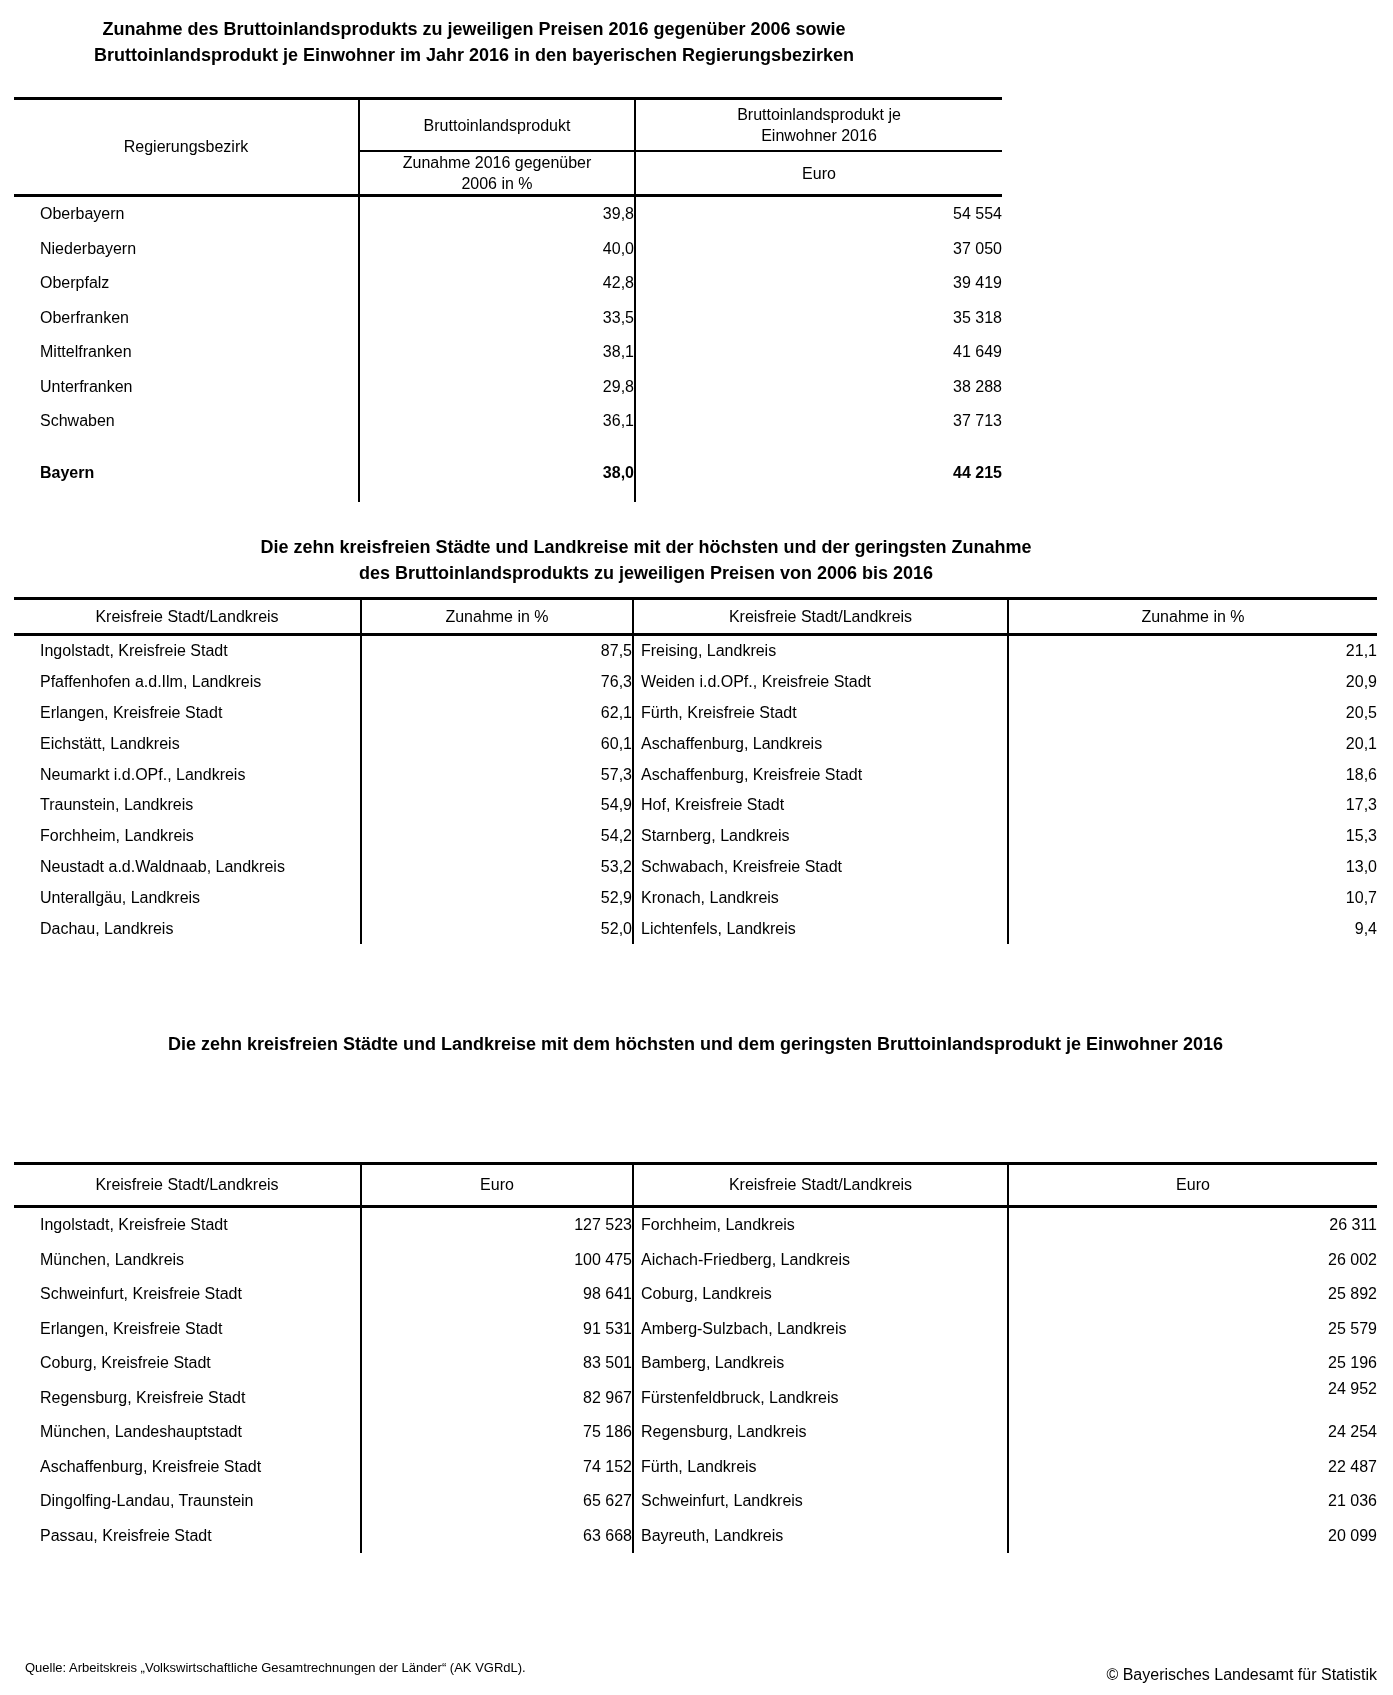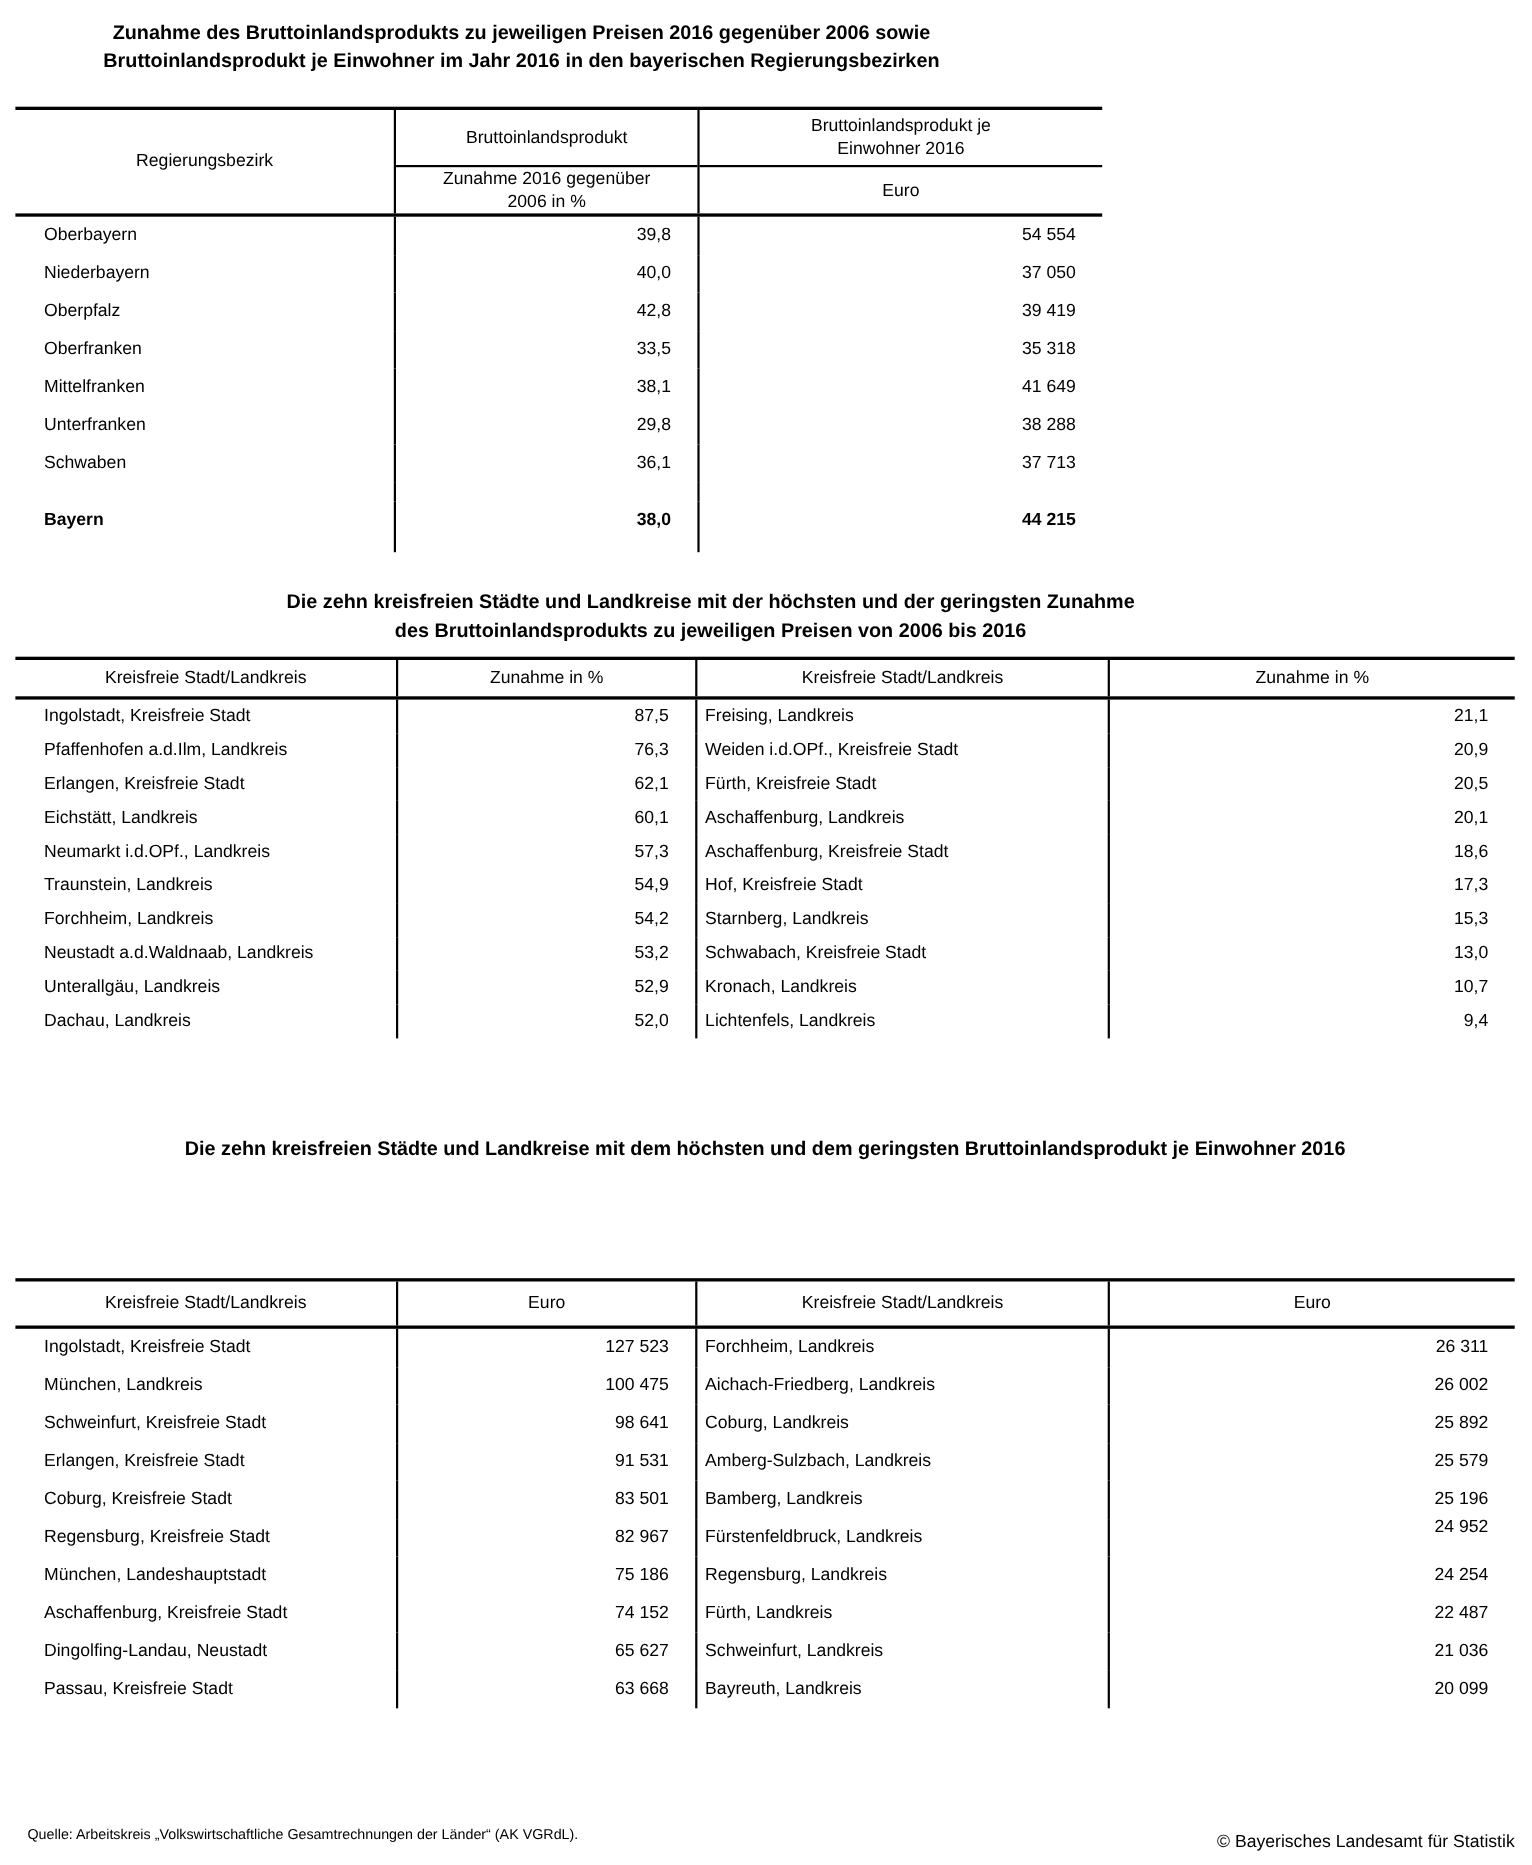--- a/index.html
+++ b/index.html
@@ -20,21 +20,21 @@
   .t1-hcol1{justify-content:center;align-items:center;border-right:2px solid #000;}
   .t1-hcol2{border-right:2px solid #000;}
   .htop{height:50px;border-bottom:2px solid #000;display:flex;flex-direction:column;justify-content:center;align-items:center;text-align:center;line-height:21px;}
   .hbot{flex:1;min-height:42px;display:flex;flex-direction:column;justify-content:center;align-items:center;text-align:center;line-height:21px;}
 
   
   .trow{display:grid;}
   .cell{display:flex;align-items:center;font-size:16px;white-space:nowrap;}
   .cell.name{padding-left:26px;}
   .cell.name2{padding-left:7px;}
-  .cell.num{justify-content:flex-end;padding-right:24px;}
+  .cell.num{justify-content:flex-end;}
   .t1 .trow{grid-template-columns:346px 276px 366px;height:34.5px;}
   .t1 .cell:nth-child(-n+2){border-right:2px solid #000;}
   .t2 .trow{grid-template-columns:348px 272px 375px 368px;height:30.8px;}
   .t3 .trow{grid-template-columns:348px 272px 375px 368px;height:34.5px;}
   .t2 .cell:nth-child(-n+3),.t3 .cell:nth-child(-n+3){border-right:2px solid #000;}
   .t1 .spacer{height:17px;}
   .t1 .stub{height:12px;}
   .t1 .total .cell{font-weight:bold;}
 
   
@@ -260,21 +260,21 @@
         <div class="cell name name2">Regensburg, Landkreis</div>
         <div class="cell num">24 254</div>
       </div>
       <div class="trow">
         <div class="cell name">Aschaffenburg, Kreisfreie Stadt</div>
         <div class="cell num">74 152</div>
         <div class="cell name name2">Fürth, Landkreis</div>
         <div class="cell num">22 487</div>
       </div>
       <div class="trow">
-        <div class="cell name">Dingolfing-Landau, Neustadt</div>
+        <div class="cell name">Dingolfing-Landau, Traunstein</div>
         <div class="cell num">65 627</div>
         <div class="cell name name2">Schweinfurt, Landkreis</div>
         <div class="cell num">21 036</div>
       </div>
       <div class="trow">
         <div class="cell name">Passau, Kreisfreie Stadt</div>
         <div class="cell num">63 668</div>
         <div class="cell name name2">Bayreuth, Landkreis</div>
         <div class="cell num">20 099</div>
       </div>

